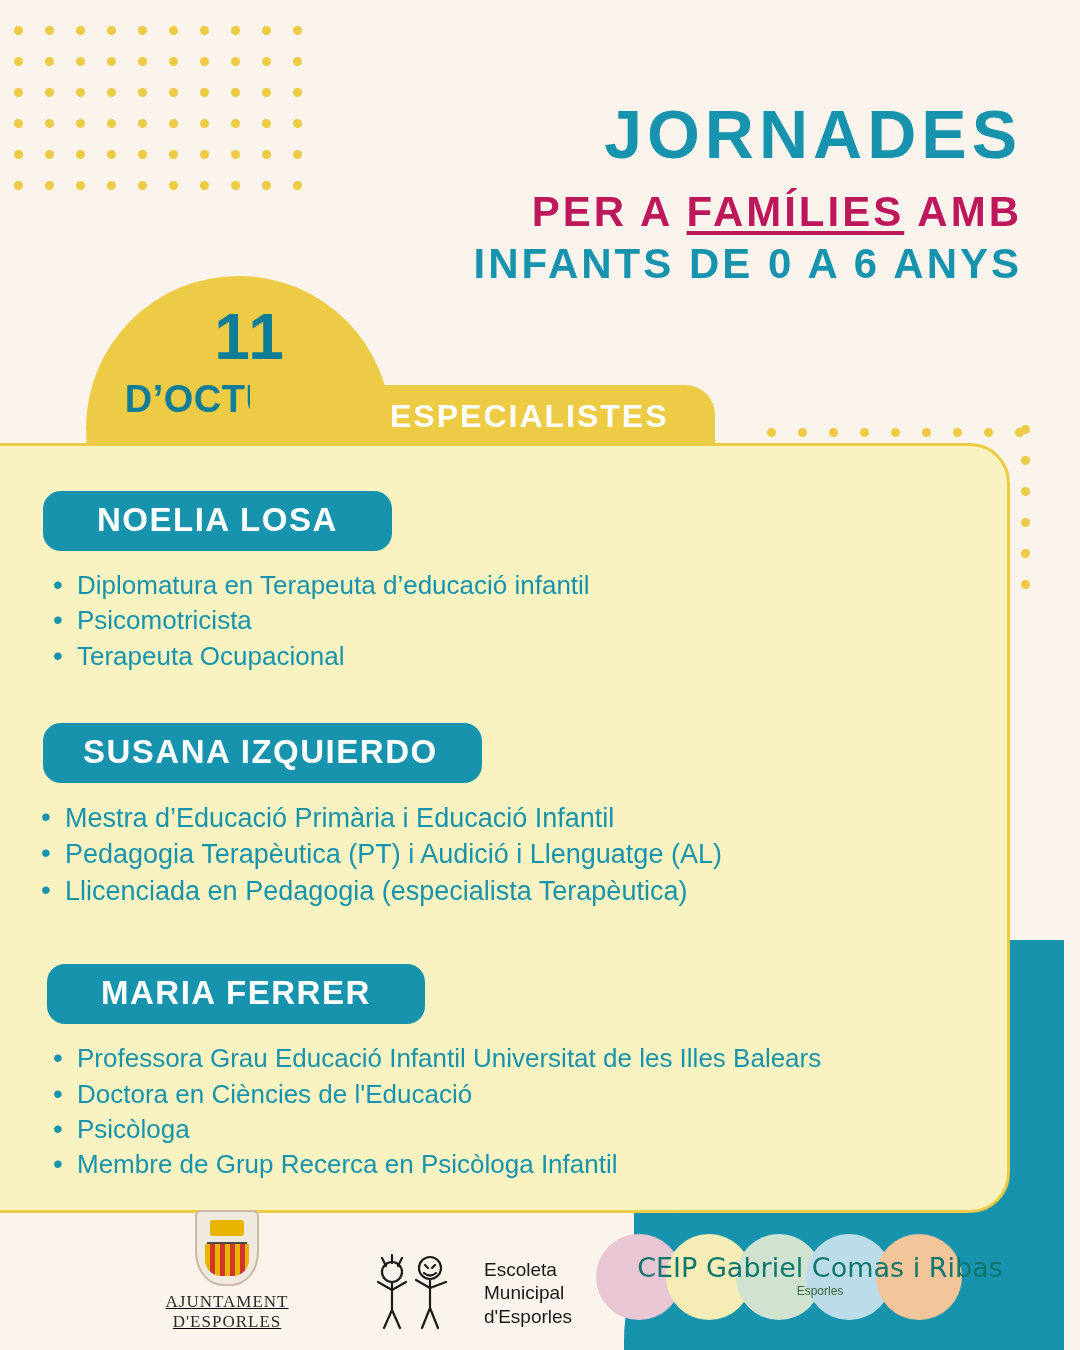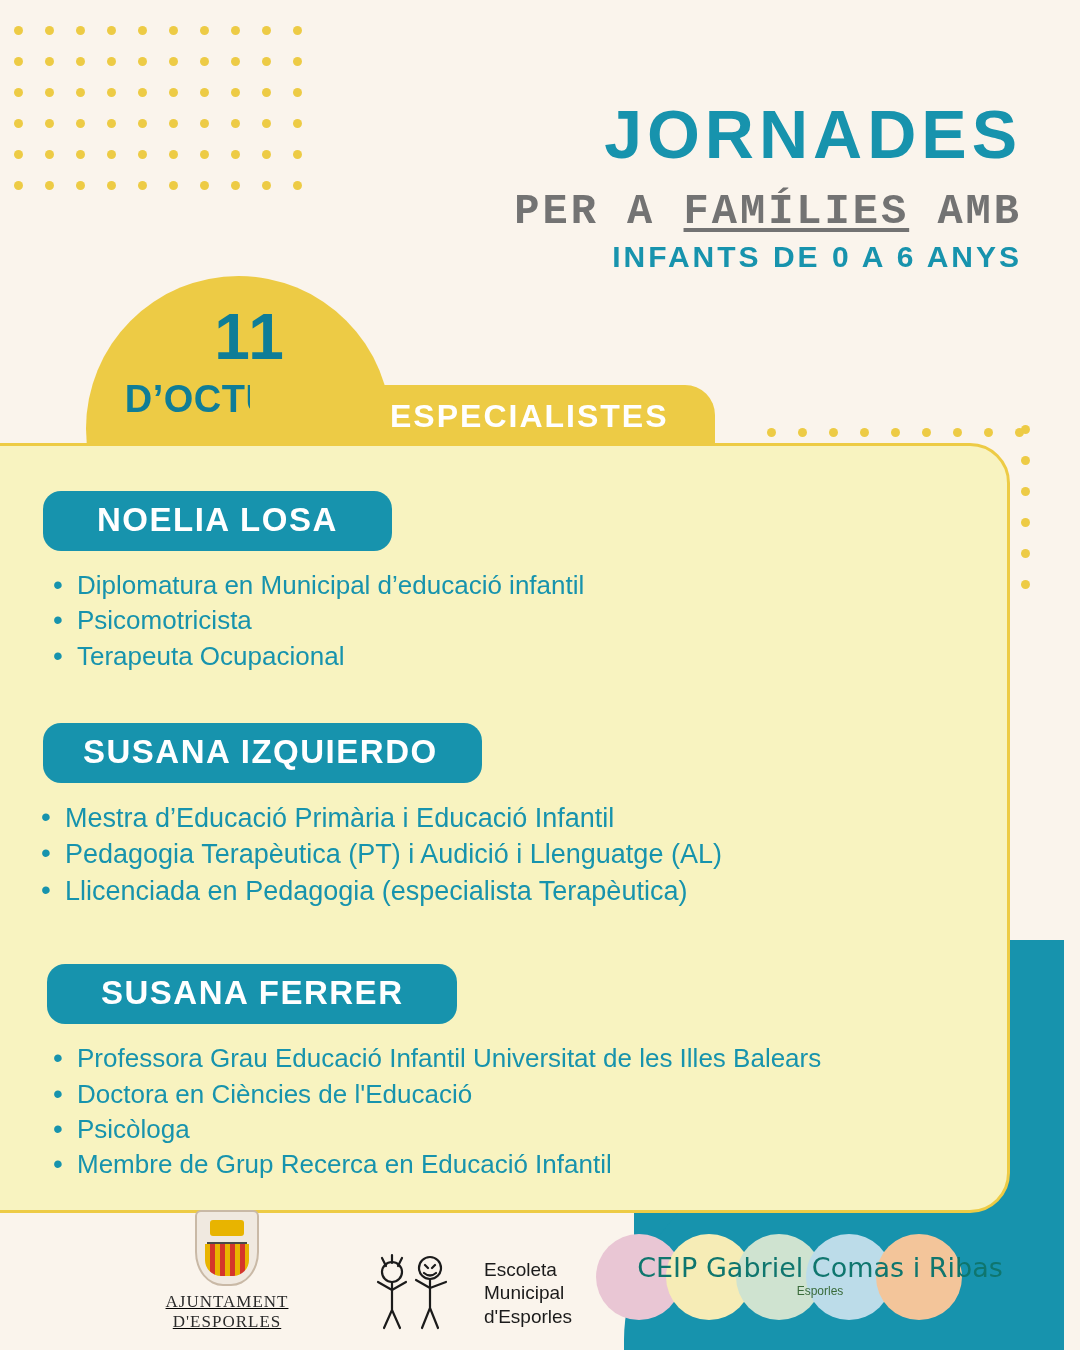--- a/index.html
+++ b/index.html
@@ -84,30 +84,29 @@
     font-weight: 800;
     color: #1793ad;
     letter-spacing: 5px;
     text-align: right;
   }
   .title-sub1 {
     position: absolute;
     right: 42px; top: 188px;
     font-size: 42px;
     font-weight: 800;
-    color: #737373;
+    color: #be185d;
     letter-spacing: 3px;
     text-align: right;
-    font-family: Liberation Mono, monospace;
   }
   .title-sub1 .u { text-decoration: underline; text-underline-offset: 5px; }
   .title-sub2 {
     position: absolute;
     right: 42px; top: 240px;
-    font-size: 30px;
+    font-size: 42px;
     font-weight: 800;
     color: #1793ad;
     letter-spacing: 3px;
     text-align: left;
   }
 
   
   .tab-especialistes {
     position: absolute;
     left: 250px; top: 385px;
@@ -359,46 +358,46 @@
   <div class="date-num">11</div>
   <div class="date-month">D’OCTUBRE</div>
 
   <div class="tab-especialistes">ESPECIALISTES</div>
 
   <div class="panel">
 
     <div class="speaker sp1">
       <div class="name-pill">NOELIA LOSA</div>
       <ul class="bullets">
-        <li>Diplomatura en Municipal d’educació infantil</li>
+        <li>Diplomatura en Terapeuta d’educació infantil</li>
         <li>Psicomotricista</li>
         <li>Terapeuta Ocupacional</li>
       </ul>
     </div>
 
     <div class="gap-a"></div>
 
     <div class="speaker sp2">
       <div class="name-pill">SUSANA IZQUIERDO</div>
       <ul class="bullets">
         <li>Mestra d’Educació Primària i Educació Infantil</li>
         <li>Pedagogia Terapèutica (PT) i Audició i Llenguatge (AL)</li>
         <li>Llicenciada en Pedagogia (especialista Terapèutica)</li>
       </ul>
     </div>
 
     <div class="gap-b"></div>
 
     <div class="speaker sp3">
-      <div class="name-pill">SUSANA FERRER</div>
+      <div class="name-pill">MARIA FERRER</div>
       <ul class="bullets">
         <li>Professora Grau Educació Infantil Universitat de les Illes Balears</li>
         <li>Doctora en Ciències de l'Educació</li>
         <li>Psicòloga</li>
-        <li>Membre de Grup Recerca en Educació Infantil</li>
+        <li>Membre de Grup Recerca en Psicòloga Infantil</li>
       </ul>
     </div>
 
   </div>
 
   <div class="footer">
 
     <div class="logo-ajuntament">
       <div class="shield">
         <div class="crown"></div>

